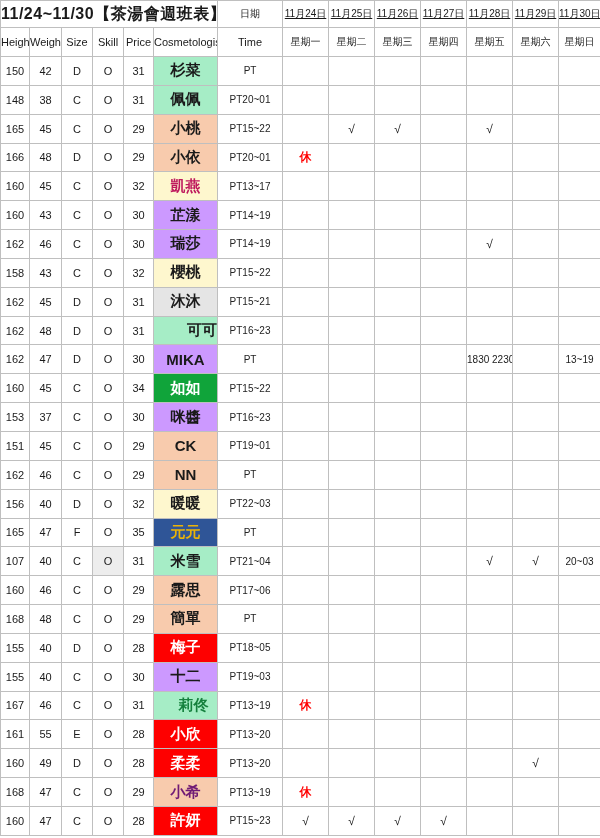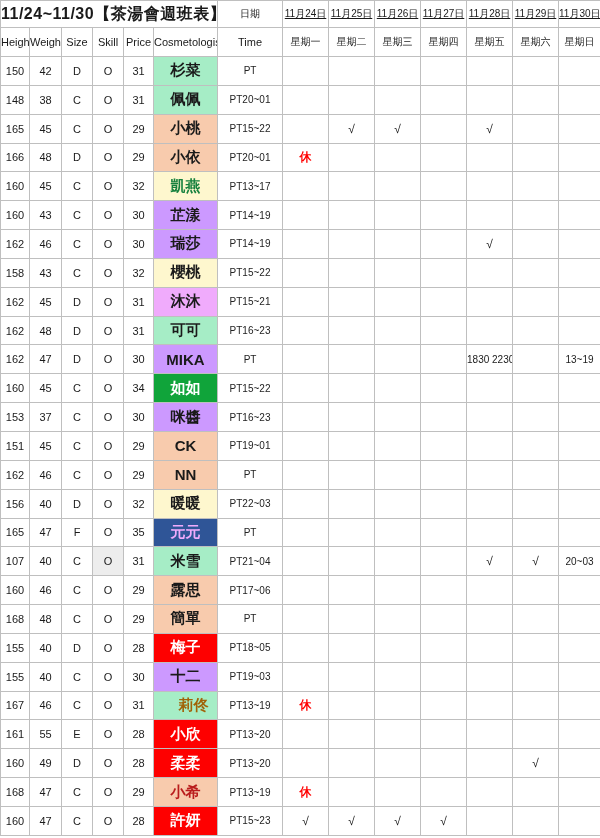--- a/index.html
+++ b/index.html
@@ -143,21 +143,21 @@
         <td class="day-cell"></td>
         <td class="day-cell"></td>
         <td class="day-cell"></td>
       </tr>
       <tr>
         <td>160</td>
         <td>45</td>
         <td>C</td>
         <td>O</td>
         <td>32</td>
-        <td class="name-cell" style="background: rgb(254, 247, 206); color: #15803d; font-family: Liberation Serif, serif;">凱燕</td>
+        <td class="name-cell" style="background: rgb(254, 247, 206); color: #be185d; font-family: Liberation Serif, serif;">凱燕</td>
         <td class="time-cell">PT13~17</td>
         <td class="day-cell"></td>
         <td class="day-cell"></td>
         <td class="day-cell"></td>
         <td class="day-cell"></td>
         <td class="day-cell"></td>
         <td class="day-cell"></td>
         <td class="day-cell"></td>
       </tr>
       <tr>
@@ -207,37 +207,37 @@
         <td class="day-cell"></td>
         <td class="day-cell"></td>
         <td class="day-cell"></td>
       </tr>
       <tr>
         <td>162</td>
         <td>45</td>
         <td>D</td>
         <td>O</td>
         <td>31</td>
-        <td class="name-cell" style="background: #f0abfc; color: rgb(26, 26, 26);">沐沐</td>
+        <td class="name-cell" style="background: #e5e5e5; color: rgb(26, 26, 26);">沐沐</td>
         <td class="time-cell">PT15~21</td>
         <td class="day-cell"></td>
         <td class="day-cell"></td>
         <td class="day-cell"></td>
         <td class="day-cell"></td>
         <td class="day-cell"></td>
         <td class="day-cell"></td>
         <td class="day-cell"></td>
       </tr>
       <tr>
         <td>162</td>
         <td>48</td>
         <td>D</td>
         <td>O</td>
         <td>31</td>
-        <td class="name-cell" style="background: rgb(166, 237, 198); color: rgb(26, 26, 26);">可可</td>
+        <td class="name-cell" style="background: rgb(166, 237, 198); color: rgb(26, 26, 26); text-align: right;">可可</td>
         <td class="time-cell">PT16~23</td>
         <td class="day-cell"></td>
         <td class="day-cell"></td>
         <td class="day-cell"></td>
         <td class="day-cell"></td>
         <td class="day-cell"></td>
         <td class="day-cell"></td>
         <td class="day-cell"></td>
       </tr>
       <tr>
@@ -335,21 +335,21 @@
         <td class="day-cell"></td>
         <td class="day-cell"></td>
         <td class="day-cell"></td>
       </tr>
       <tr>
         <td>165</td>
         <td>47</td>
         <td>F</td>
         <td>O</td>
         <td>35</td>
-        <td class="name-cell" style="background: rgb(47, 85, 151); color: #f0abfc;">元元</td>
+        <td class="name-cell" style="background: rgb(47, 85, 151); color: #eab308;">元元</td>
         <td class="time-cell">PT</td>
         <td class="day-cell"></td>
         <td class="day-cell"></td>
         <td class="day-cell"></td>
         <td class="day-cell"></td>
         <td class="day-cell"></td>
         <td class="day-cell"></td>
         <td class="day-cell"></td>
       </tr>
       <tr>
@@ -431,21 +431,21 @@
         <td class="day-cell"></td>
         <td class="day-cell"></td>
         <td class="day-cell"></td>
       </tr>
       <tr>
         <td>167</td>
         <td>46</td>
         <td>C</td>
         <td>O</td>
         <td>31</td>
-        <td class="name-cell" style="background: rgb(166, 237, 198); color: #a16207; padding-left: 16px;">莉佟</td>
+        <td class="name-cell" style="background: rgb(166, 237, 198); color: #15803d; padding-left: 16px;">莉佟</td>
         <td class="time-cell">PT13~19</td>
         <td class="day-cell rest-mark">休</td>
         <td class="day-cell"></td>
         <td class="day-cell"></td>
         <td class="day-cell"></td>
         <td class="day-cell"></td>
         <td class="day-cell"></td>
         <td class="day-cell"></td>
       </tr>
       <tr>
@@ -479,21 +479,21 @@
         <td class="day-cell"></td>
         <td class="day-cell check">√</td>
         <td class="day-cell"></td>
       </tr>
       <tr>
         <td>168</td>
         <td>47</td>
         <td>C</td>
         <td>O</td>
         <td>29</td>
-        <td class="name-cell" style="background: rgb(248, 203, 173); color: #b91c1c;">小希</td>
+        <td class="name-cell" style="background: rgb(248, 203, 173); color: #701a75;">小希</td>
         <td class="time-cell">PT13~19</td>
         <td class="day-cell rest-mark">休</td>
         <td class="day-cell"></td>
         <td class="day-cell"></td>
         <td class="day-cell"></td>
         <td class="day-cell"></td>
         <td class="day-cell"></td>
         <td class="day-cell"></td>
       </tr>
       <tr>

